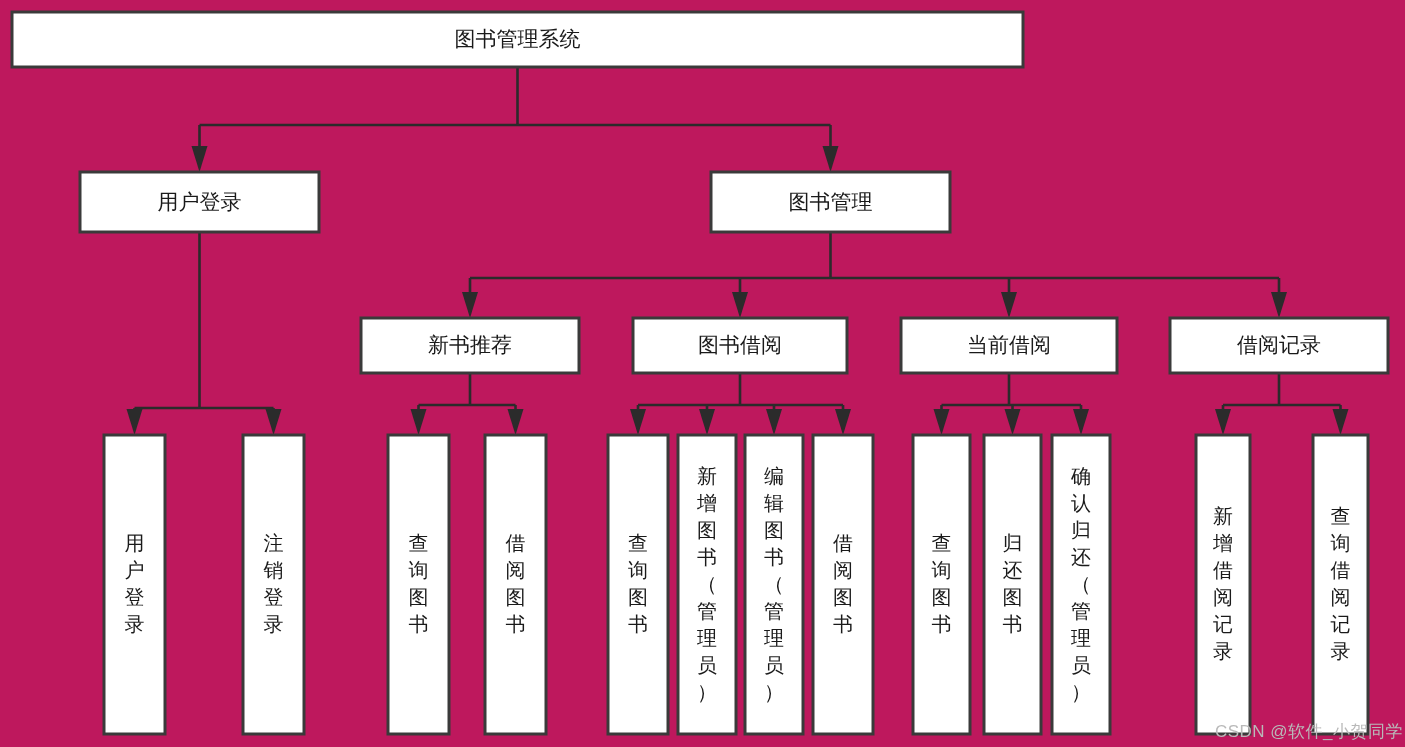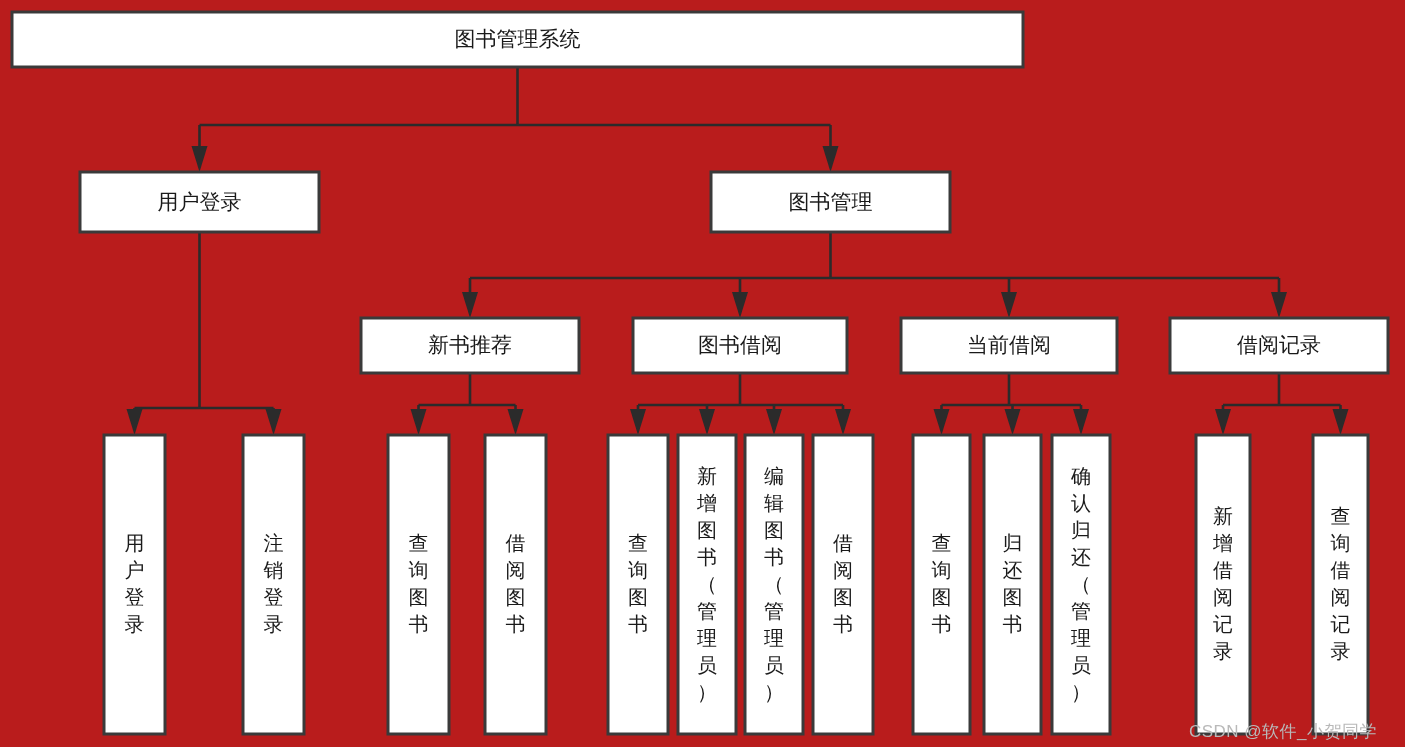--- a/index.html
+++ b/index.html
@@ -11,21 +11,21 @@
   body {
     width: 1405px;
     height: 747px;
     font-family: "Liberation Sans", "DejaVu Sans", sans-serif;
     overflow: hidden;
   }
   #diagram-root {
     position: relative;
     width: 1405px;
     height: 747px;
-    background: #b91c1c;
+    background: #be185d;
   }
   svg.diagram-canvas {
     position: absolute;
     left: 0;
     top: 0;
     width: 1405px;
     height: 747px;
   }
   .node-box {
     fill: #ffffff;
@@ -50,21 +50,21 @@
     fill: #1a1a1a;
     font-family: "Liberation Sans", "DejaVu Sans", sans-serif;
     font-size: 21px;
     text-anchor: middle;
     dominant-baseline: middle;
   }
   .node-label.horizontal { font-size: 21px; }
   .node-label.vertical   { font-size: 20px; }
   .watermark-text {
     position: absolute;
-    right: 28px;
+    right: 2px;
     bottom: 4px;
     font-family: "Liberation Sans", "DejaVu Sans", sans-serif;
     font-size: 17px;
     color: #b9b9b9;
     white-space: nowrap;
     letter-spacing: 0.5px;
     user-select: none;
   }
 </style>
 </head>

